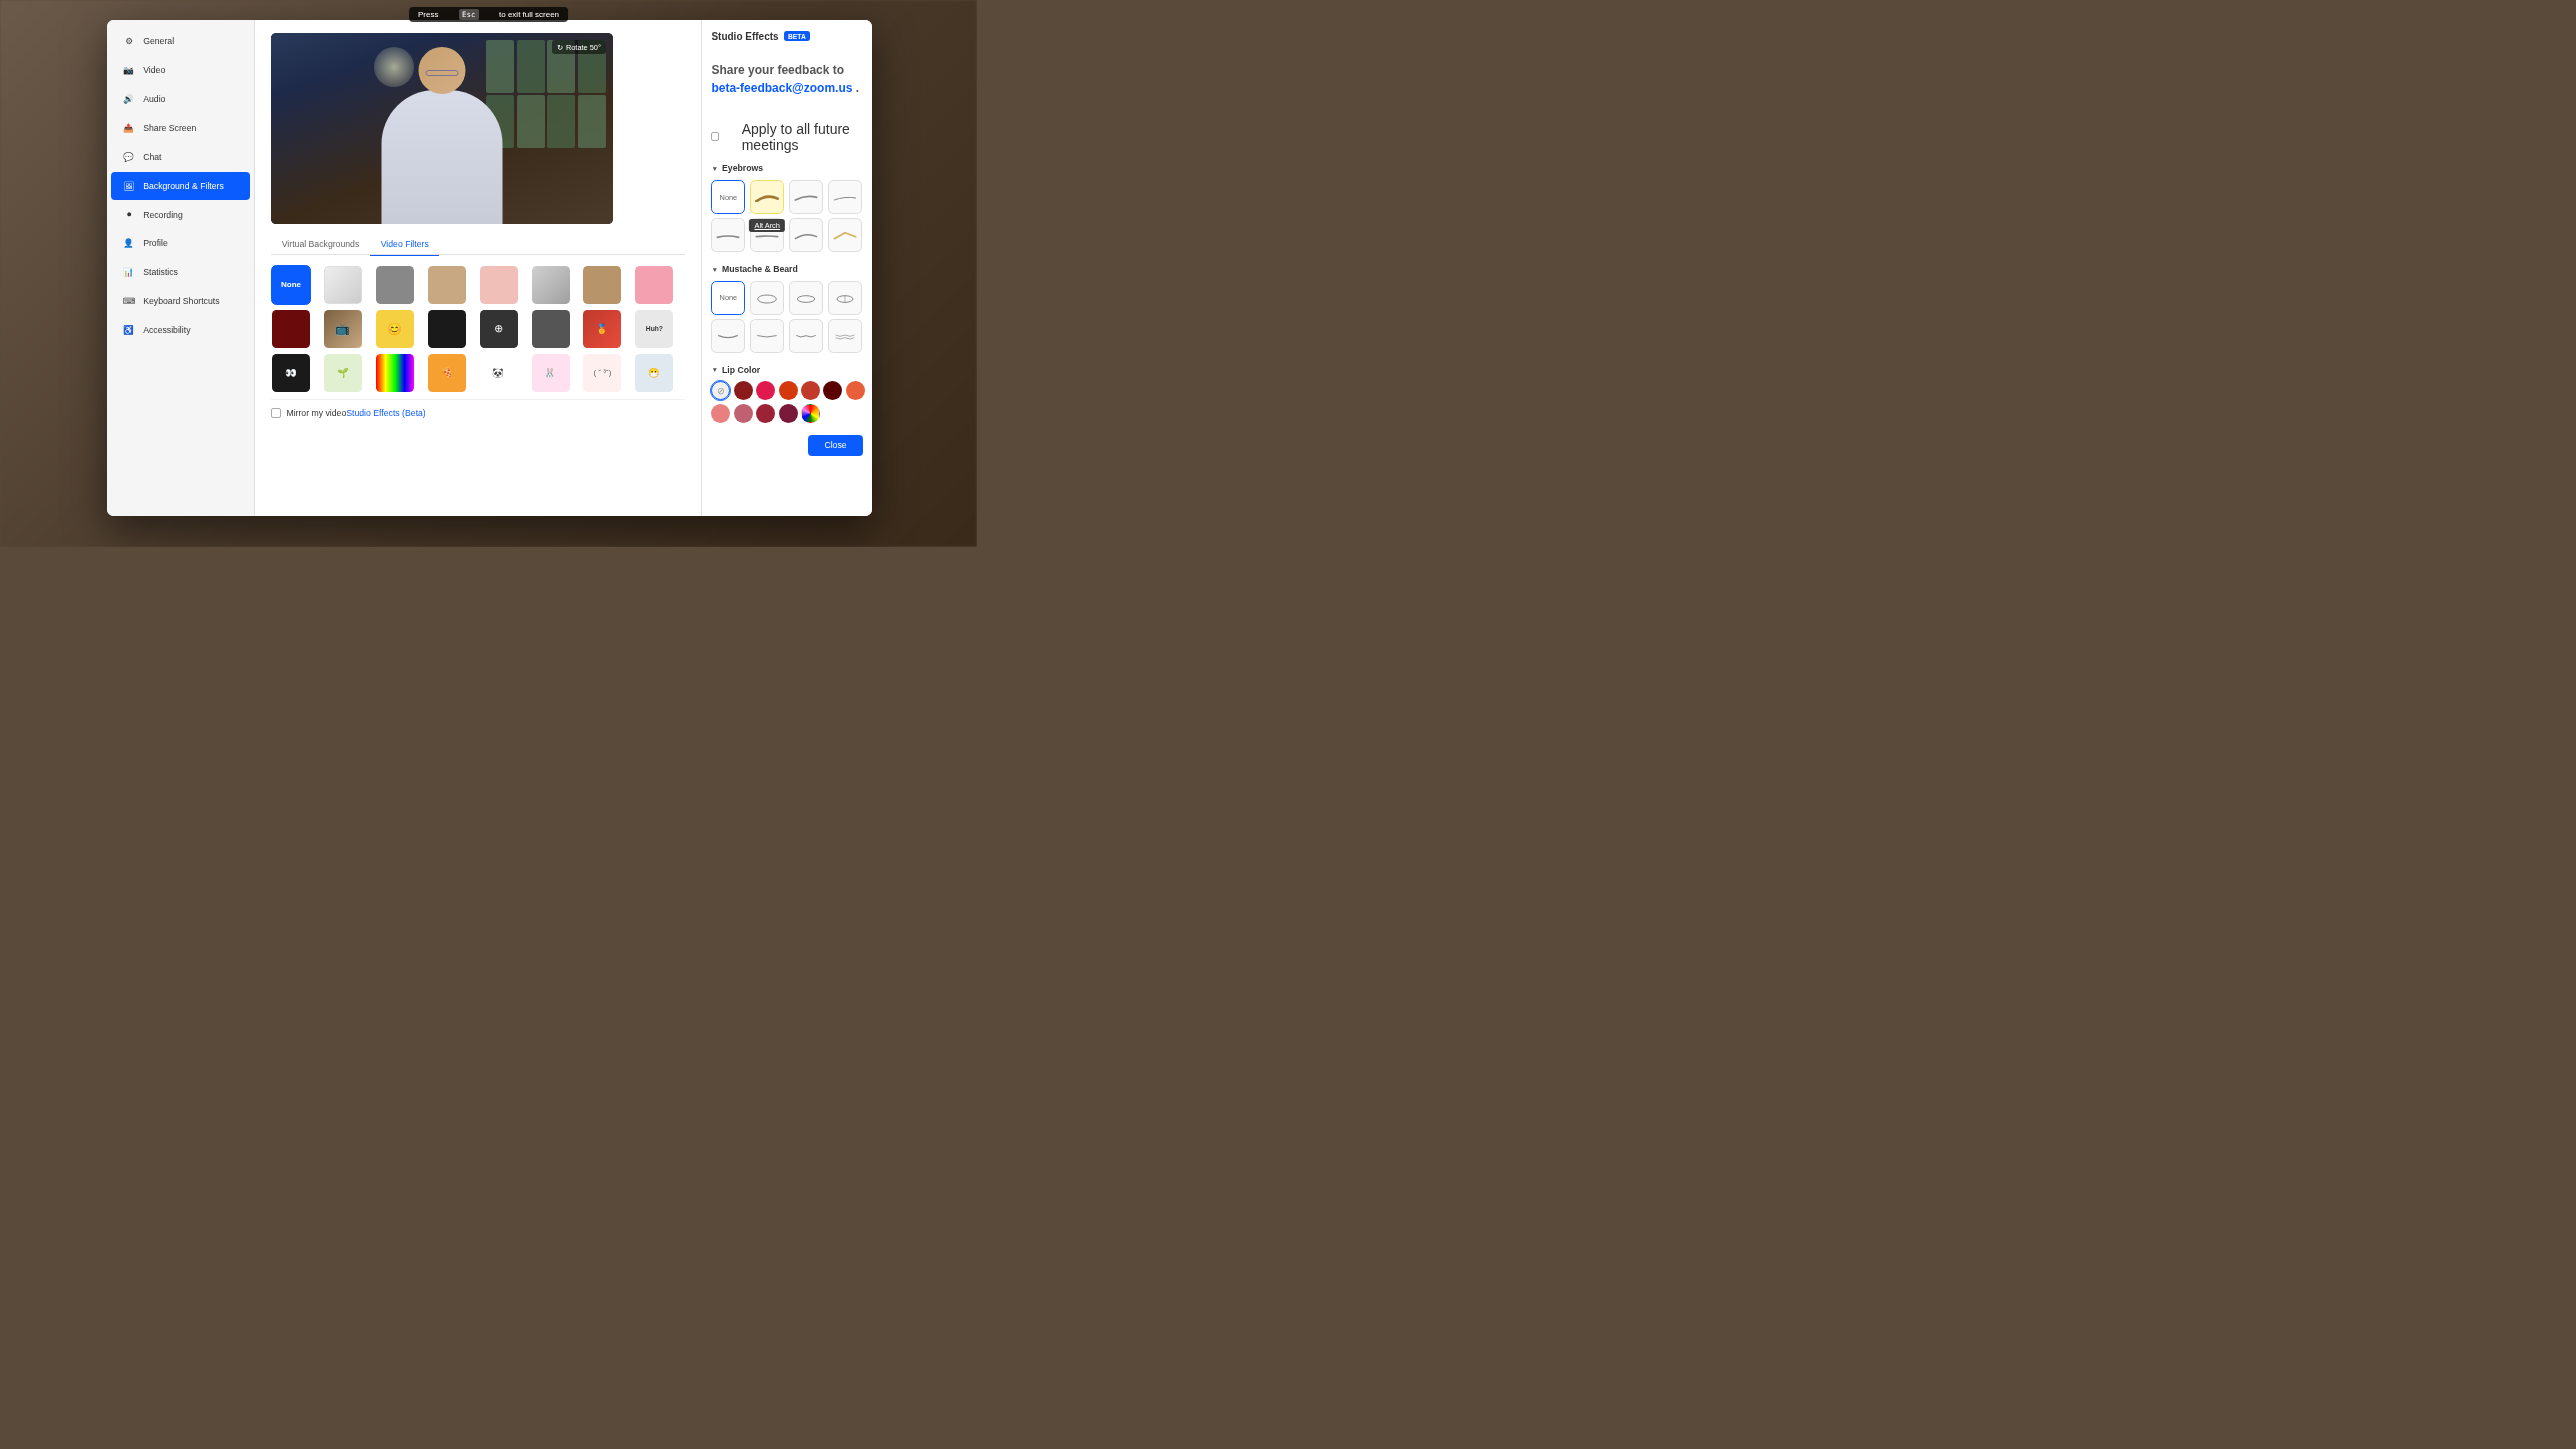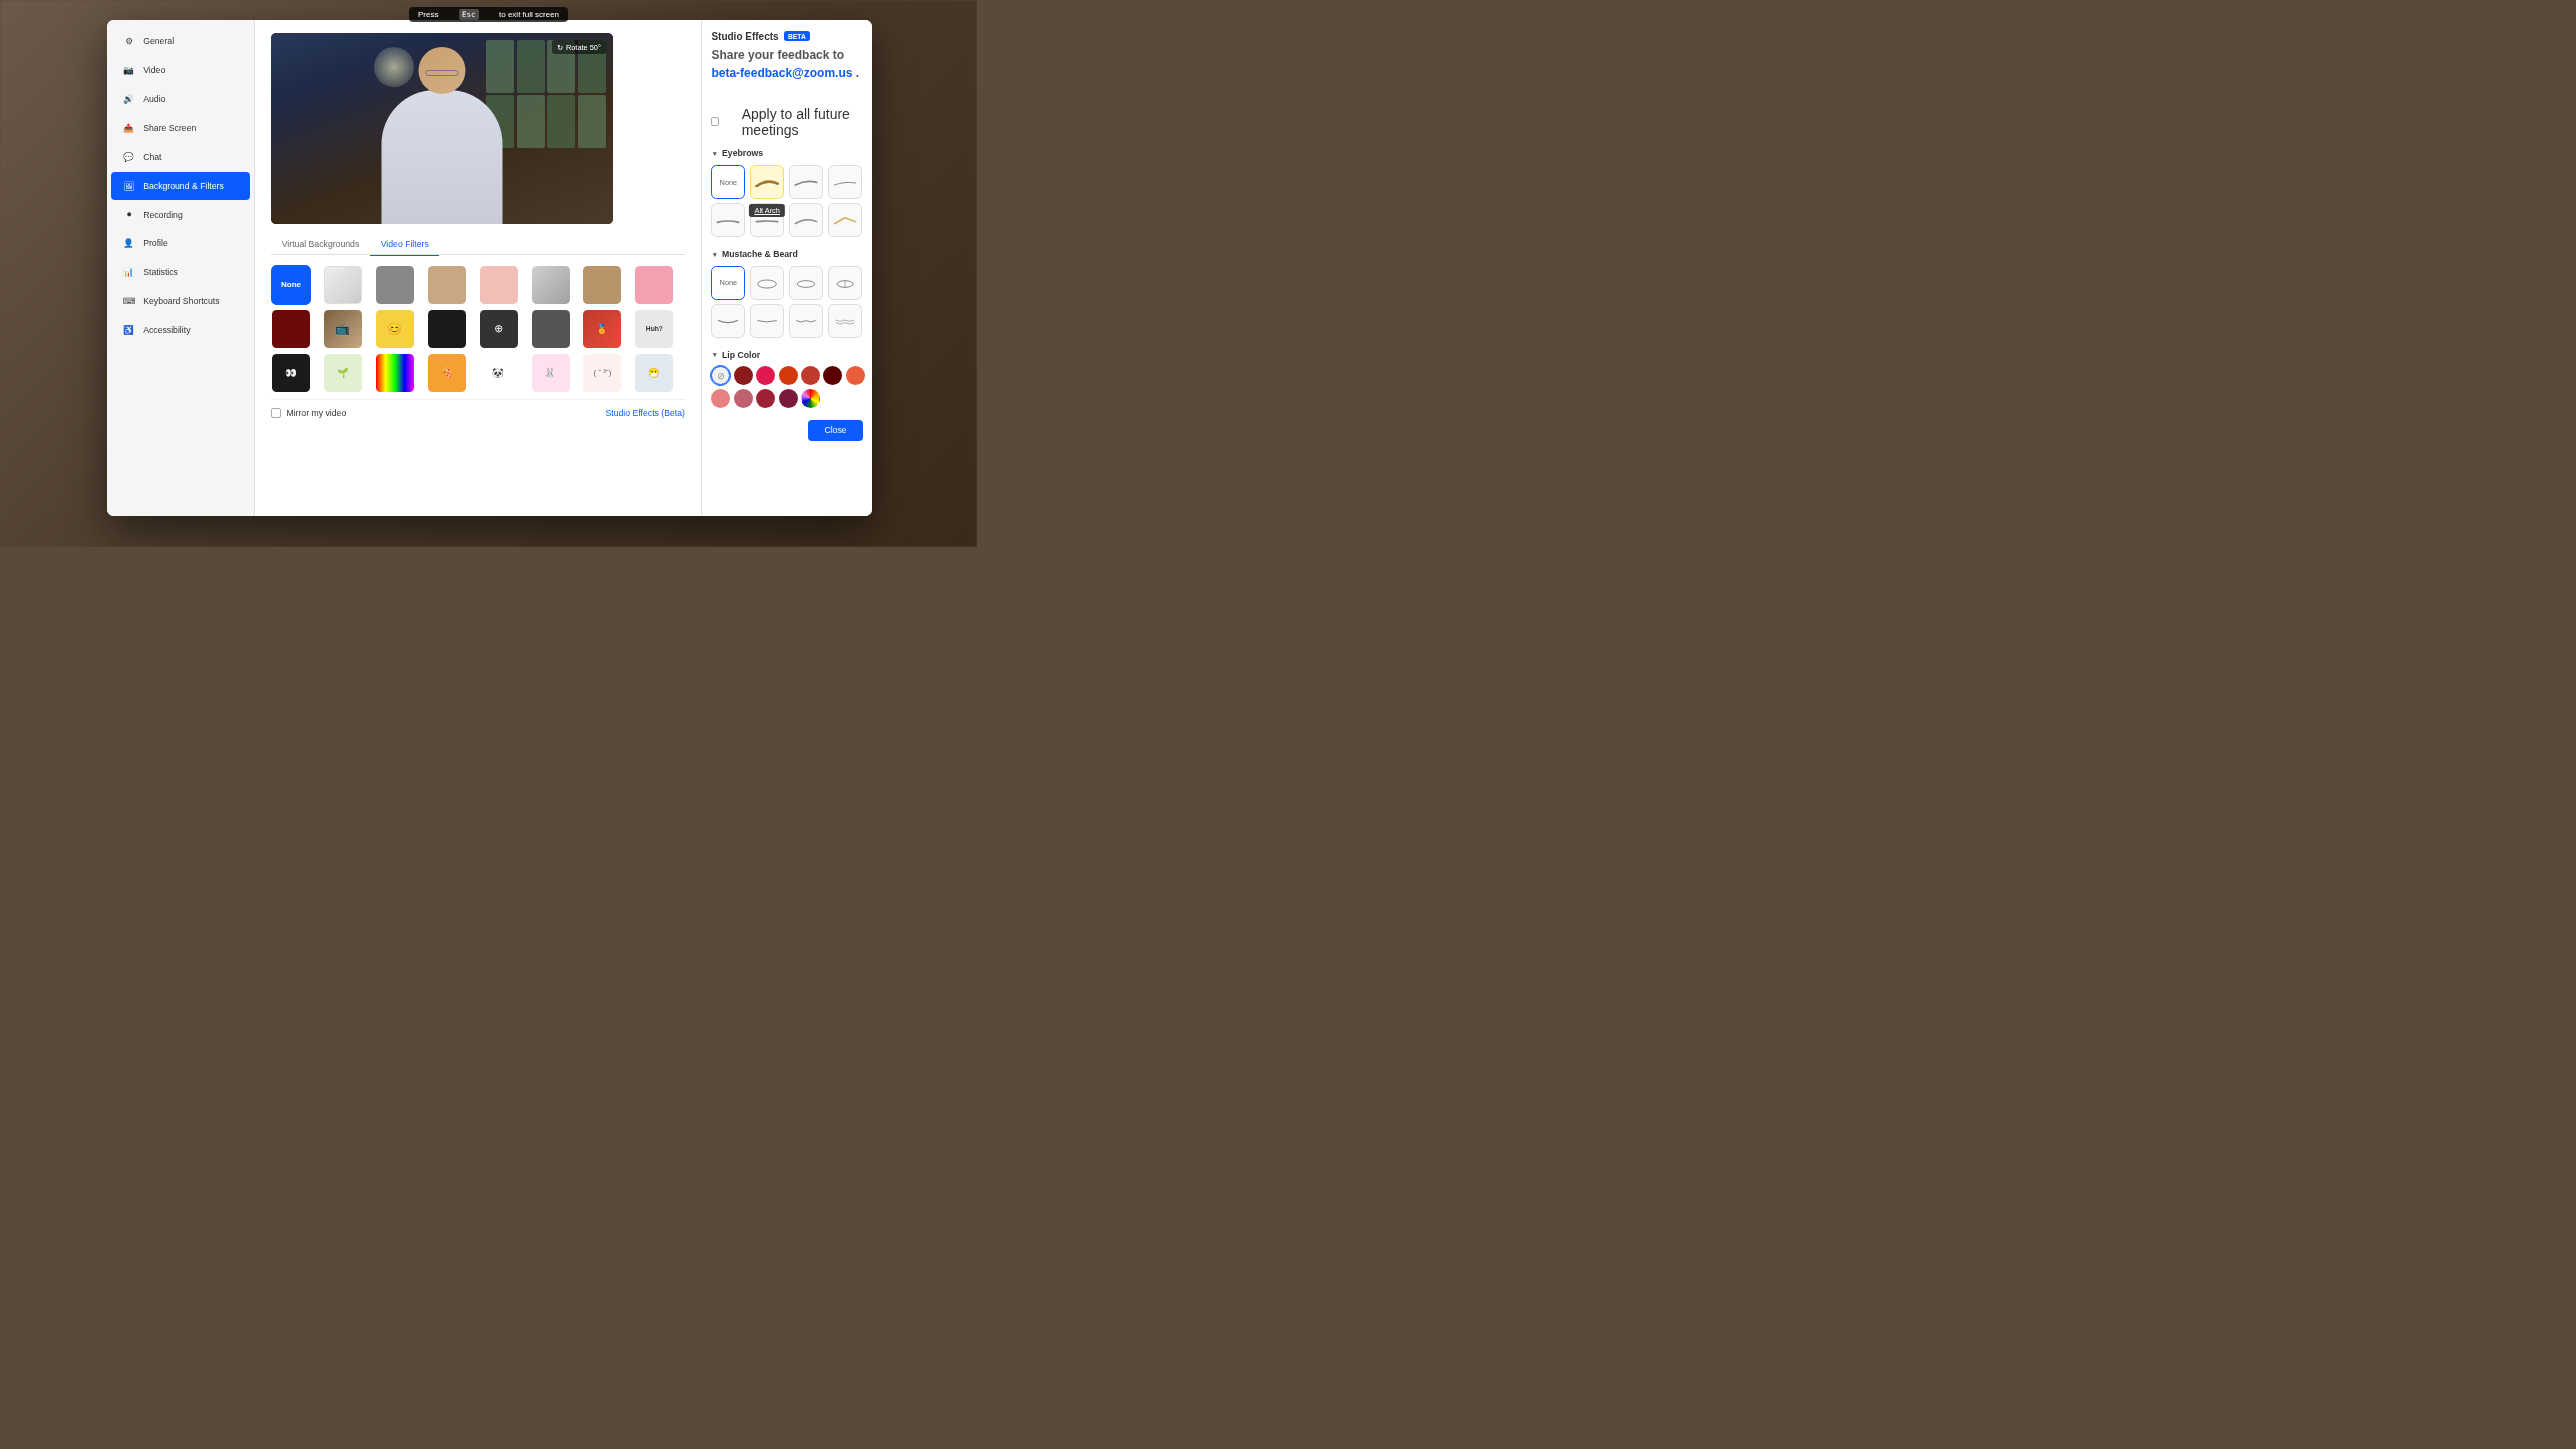--- a/index.html
+++ b/index.html
@@ -235,21 +235,20 @@
       align-items: center;
       justify-content: center;
       font-size: 6.7px;
       color: #666;
     }
 
     
     .bottom-bar {
       display: flex;
       align-items: center;
-      justify-content: space-between;
       padding: 8px 0 2.7px;
       border-top: 0.7px solid #f0f0f0;
       margin-top: 6.7px;
     }
     .mirror-label {
       display: flex;
       align-items: center;
       gap: 5.4px;
       font-size: 8.7px;
       color: #333;
@@ -274,21 +273,21 @@
       border-left: 0.7px solid #e0e0e0;
       padding: 10.7px 9.4px;
       overflow-y: auto;
       background: #fff;
       flex-shrink: 0;
     }
     .studio-header {
       display: flex;
       align-items: center;
       gap: 5.4px;
-      margin-bottom: 4px;
+      margin-bottom: 19px;
     }
     .studio-title {
       font-size: 10px;
       font-weight: 600;
       color: #333;
     }
     .beta-badge {
       background: #0b5cff;
       color: #fff;
       font-size: 6.7px;

